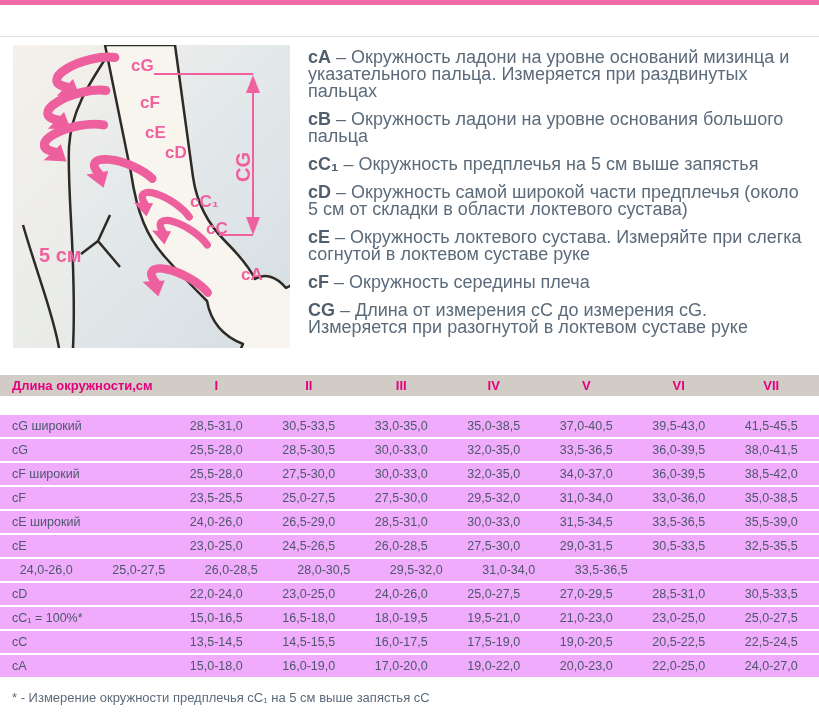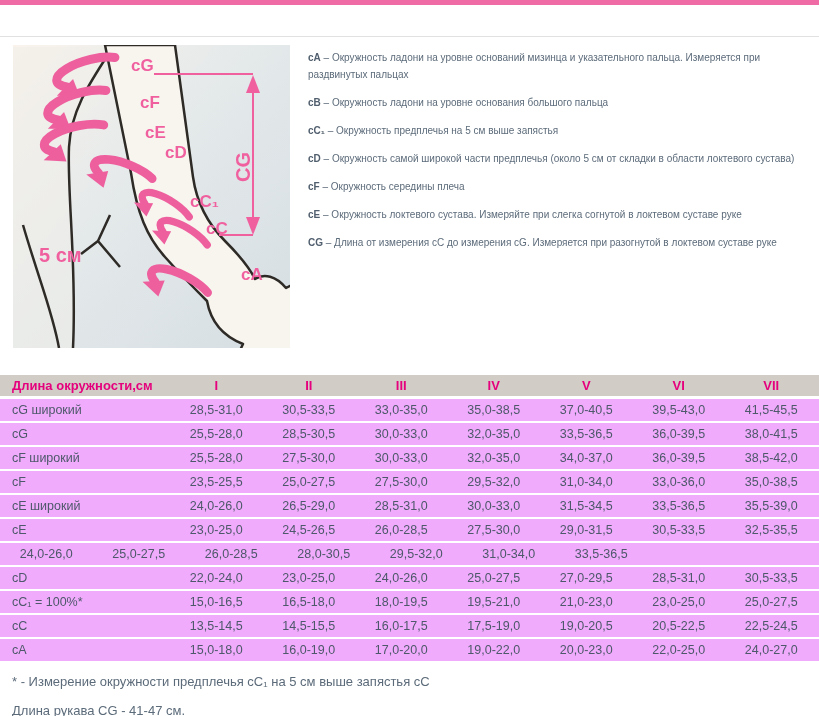--- a/index.html
+++ b/index.html
@@ -2,26 +2,26 @@
 <html><head>
 <meta charset="utf-8">
 <style>
   html,body{margin:0;padding:0;background:#fff;}
   .page{width:819px;height:716px;position:relative;overflow:hidden;background:#fff;
         font-family:"Liberation Sans",sans-serif;}
   .top-bar{height:5px;background:#ef6ba6;}
   .head-space{height:31px;border-bottom:1px solid #e1e1e1;}
   .content{display:flex;padding:8px 0 0 13px;height:330px;box-sizing:content-box;}
   .figure-panel{width:277px;height:303px;flex:none;}
-  .descriptions{flex:1;padding:4px 14px 0 18px;color:#5c6b7a;font-size:10px;line-height:17px;}
+  .descriptions{flex:1;padding:4px 14px 0 18px;color:#5c6b7a;font-size:18px;line-height:17px;}
   .desc-item{margin-bottom:11px;}
   .desc-term{font-weight:bold;color:#505e6d;}
   .size-table{width:819px;}
   .t-header{display:flex;background:#d2ccc6;height:21px;align-items:center;
-            color:#e5007d;font-weight:bold;font-size:13px;margin-bottom:3px;}
+            color:#e5007d;font-weight:bold;font-size:13px;margin-bottom:19px;}
   .t-row{display:flex;background:#f0abfc;height:22px;align-items:center;
          color:#4d586a;font-size:12.5px;margin-bottom:2px;}
   .col-label{width:170px;padding-left:12px;box-sizing:border-box;flex:none;}
   .col-val{width:92.5px;text-align:center;flex:none;}
   .footnotes{padding:11px 0 0 12px;color:#5c6b7a;font-size:13px;}
   .footnotes p{margin:0 0 14px 0;}
   
   .ring{stroke:#ee5f9e;stroke-width:9;fill:none;stroke-linecap:round;}
   .ringhead{fill:#ee5f9e;}
   .plabel{fill:#f0609f;font-weight:bold;font-size:17px;font-family:"Liberation Sans",sans-serif;}
@@ -113,22 +113,22 @@
         <path class="outline" d="M97,170 L85,196 L107,222 M68,209 L85,196"></path>
         <text class="plabel-big" x="26" y="217">5 см</text>
       </svg>
     </div>
 
     <div class="descriptions" id="desc-list">
         <div class="desc-item"><span class="desc-term">cA</span><span> – Окружность ладони на уровне оснований мизинца и указательного пальца. Измеряется при раздвинутых пальцах</span></div>
         <div class="desc-item"><span class="desc-term">cB</span><span> – Окружность ладони на уровне основания большого пальца</span></div>
         <div class="desc-item"><span class="desc-term">cC₁</span><span> – Окружность предплечья на 5 см выше запястья</span></div>
         <div class="desc-item"><span class="desc-term">cD</span><span> – Окружность самой широкой части предплечья (около 5 см от складки в области локтевого сустава)</span></div>
+        <div class="desc-item"><span class="desc-term">cE</span><span> – Окружность локтевого сустава. Измеряйте при слегка согнутой в локтевом суставе руке</span></div>
         <div class="desc-item"><span class="desc-term">cF</span><span> – Окружность середины плеча</span></div>
-        <div class="desc-item"><span class="desc-term">cE</span><span> – Окружность локтевого сустава. Измеряйте при слегка согнутой в локтевом суставе руке</span></div>
         <div class="desc-item"><span class="desc-term">CG</span><span> – Длина от измерения cC до измерения cG. Измеряется при разогнутой в локтевом суставе руке</span></div>
       </div>
   </div>
 
   <div class="size-table">
     <div class="t-header" id="table-header">
         <div class="col-label">Длина окружности,см</div>
         <div class="col-val">I</div>
         <div class="col-val">II</div>
         <div class="col-val">III</div>

